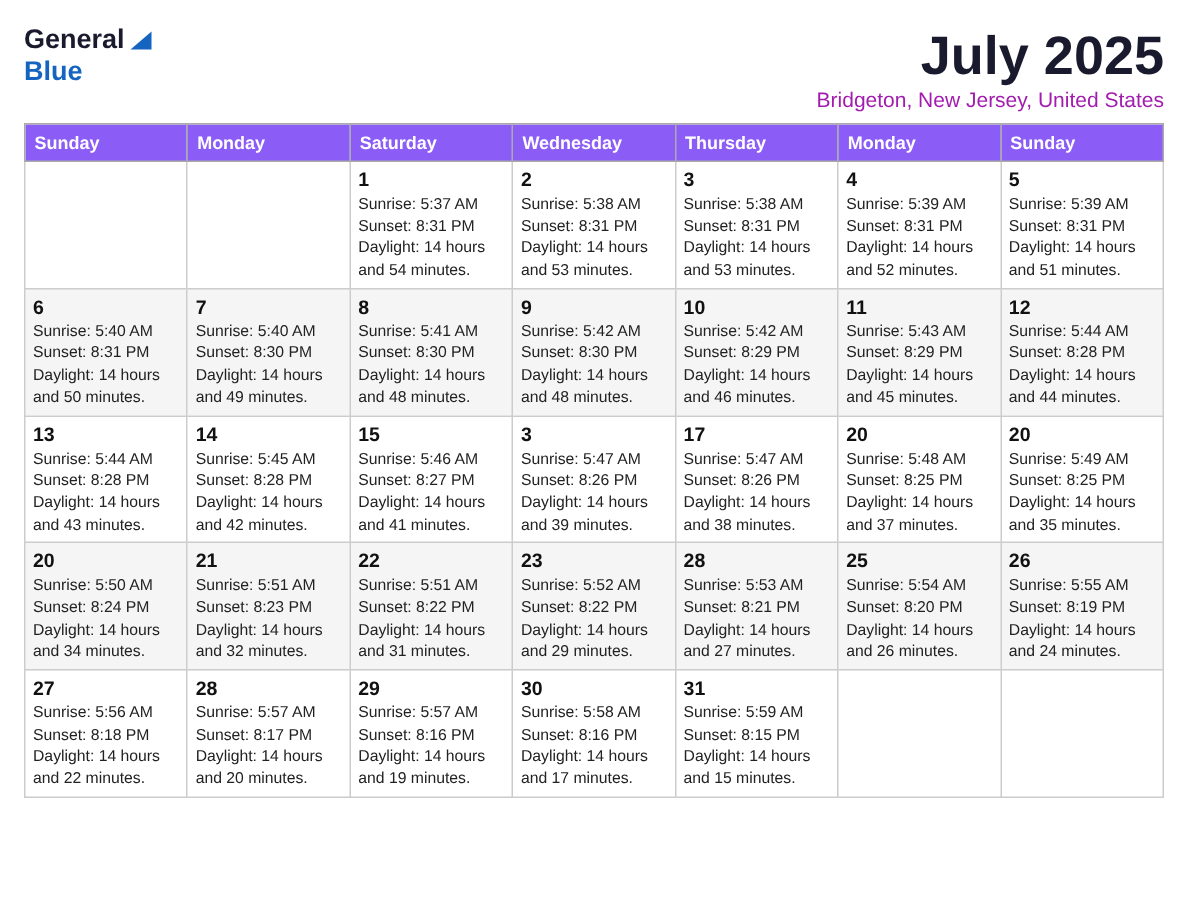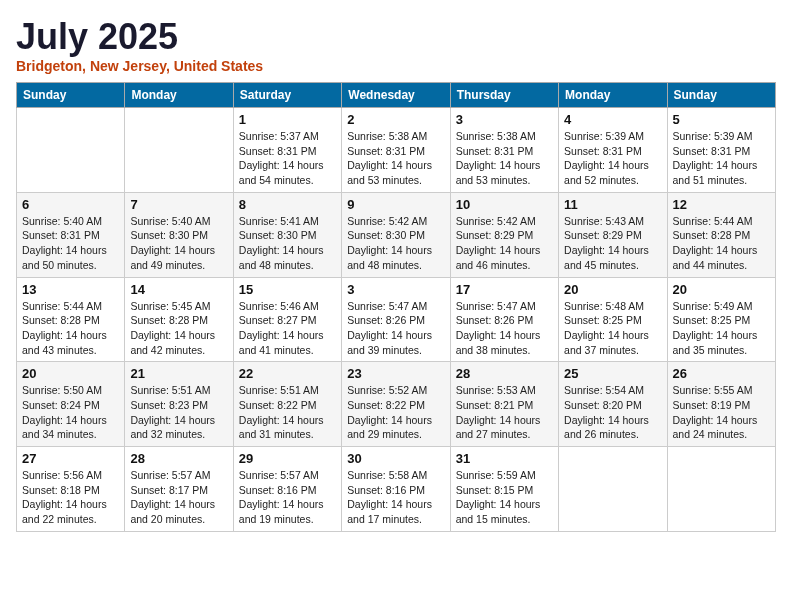--- a/index.html
+++ b/index.html
@@ -29,39 +29,39 @@
     .logo-blue {
       font-size: 18px;
       font-weight: bold;
       color: #1565c0;
     }
     .logo-row {
       display: flex;
       align-items: center;
     }
     .title-block {
-      text-align: left;
+      text-align: right;
     }
     .title-month {
       font-size: 36px;
       font-weight: bold;
       color: #1a1a2e;
     }
     .title-location {
       font-size: 14px;
-      color: #c2410c;
-      font-weight: bold;
+      color: #a21caf;
+      font-weight: normal;
     }
     .calendar {
       width: 100%;
       border-collapse: collapse;
       font-size: 11px;
     }
     .calendar th {
-      background-color: #0369a1;
+      background-color: #8b5cf6;
       color: #fff;
       text-align: left;
       padding: 5px 6px;
       font-size: 12px;
       font-weight: bold;
       border: 1px solid #aaa;
     }
     .calendar td {
       border: 1px solid #ccc;
       vertical-align: top;
@@ -85,20 +85,31 @@
       line-height: 1.4;
     }
     .empty-cell {
       background: #fff !important;
     }
   </style>
 </head>
 <body>
 
 <div class="header">
+  <div class="logo">
+    <div class="logo-row">
+      <span class="logo-general">General</span>
+      <svg width="18" height="18" viewBox="0 0 18 18" style="margin-left:2px;margin-top:-2px">
+        <polygon points="2,16 16,16 16,4" fill="#1565c0"></polygon>
+      </svg>
+    </div>
+    <div>
+      <span class="logo-blue">Blue</span>
+    </div>
+  </div>
   <div class="title-block">
     <div class="title-month">July 2025</div>
     <div class="title-location">Bridgeton, New Jersey, United States</div>
   </div>
 </div>
 
 <table class="calendar">
   <thead>
     <tr>
     <th>Sunday</th>

